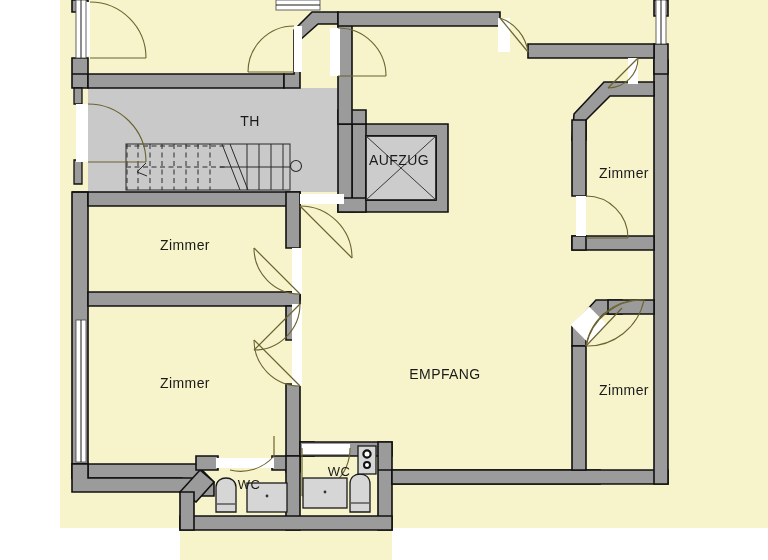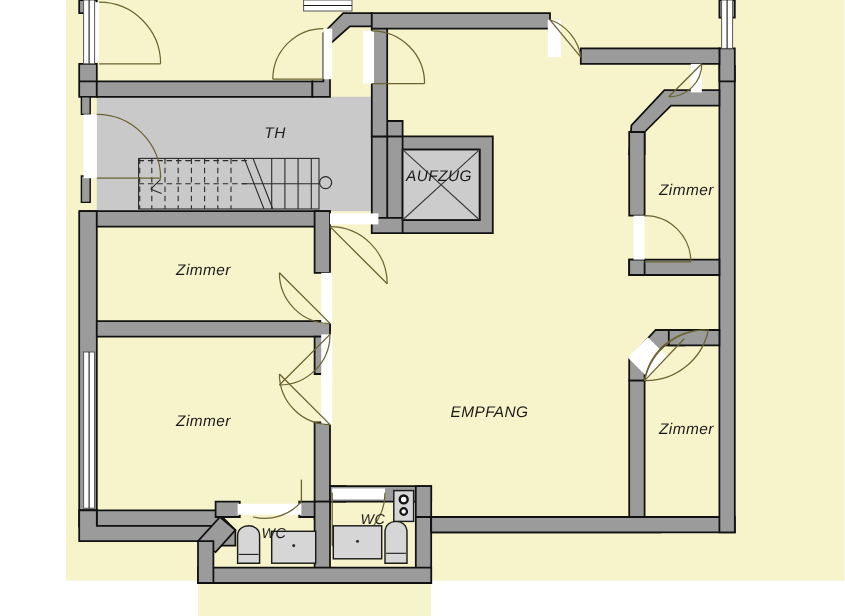--- a/index.html
+++ b/index.html
@@ -11,21 +11,20 @@
     width: 768px;
     height: 560px;
     overflow: hidden;
     font-family: "Liberation Sans", sans-serif;
   }
   #plan-root {
     position: relative;
     width: 768px;
     height: 560px;
     background: #ffffff;
-    font-style: italic;
   }
   svg#floorplan {
     display: block;
     width: 768px;
     height: 560px;
   }
   .room-label {
     font-family: "Liberation Sans", sans-serif;
     font-size: 14px;
     fill: #1a1a1a;

